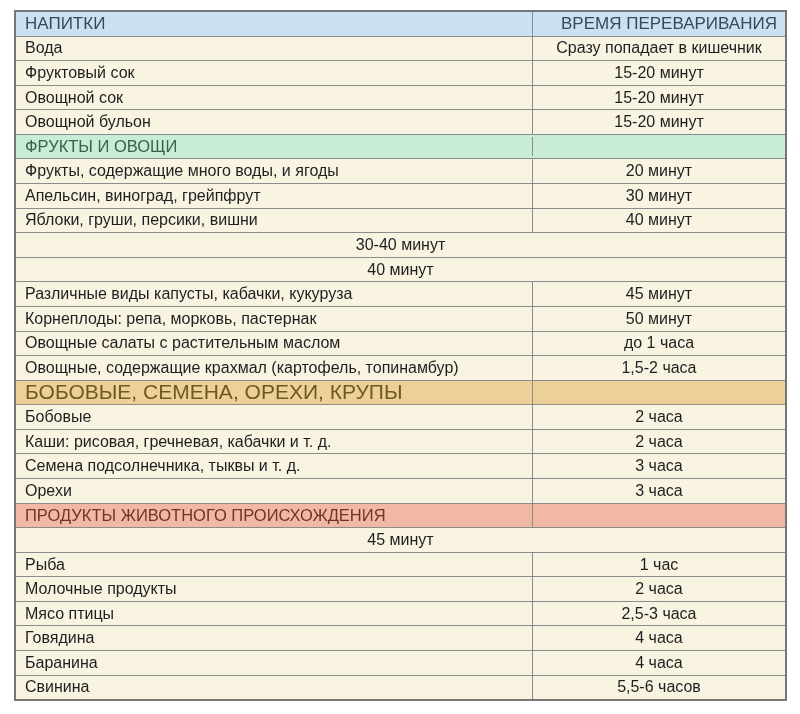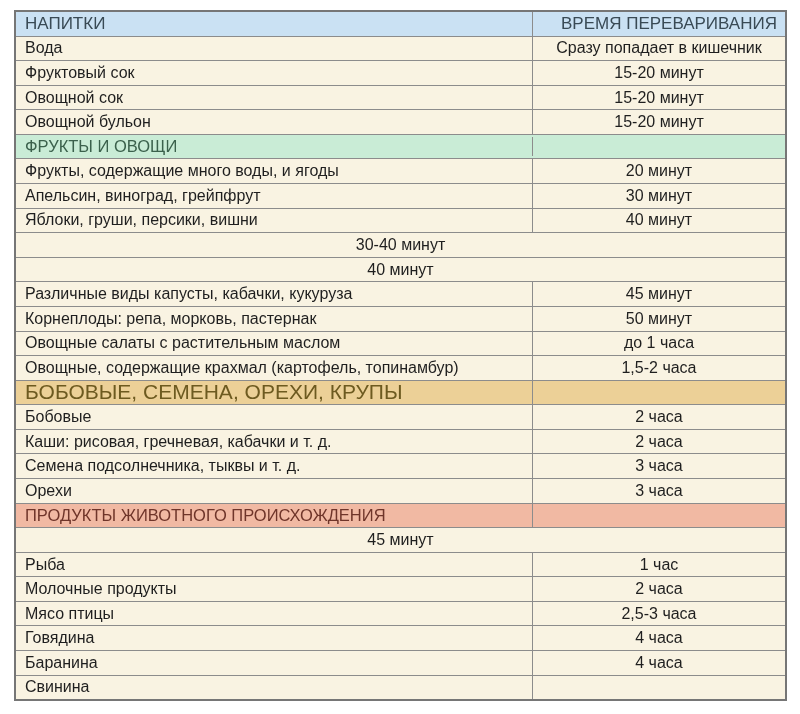--- a/index.html
+++ b/index.html
@@ -198,14 +198,15 @@
     <div class="row">
       <div class="cell-left">Говядина</div>
       <div class="cell-right">4 часа</div>
     </div>
     <div class="row">
       <div class="cell-left">Баранина</div>
       <div class="cell-right">4 часа</div>
     </div>
     <div class="row">
       <div class="cell-left">Свинина</div>
+      <div class="cell-right">5,5-6 часов</div>
     </div>
   </div>
 
 </body></html>

